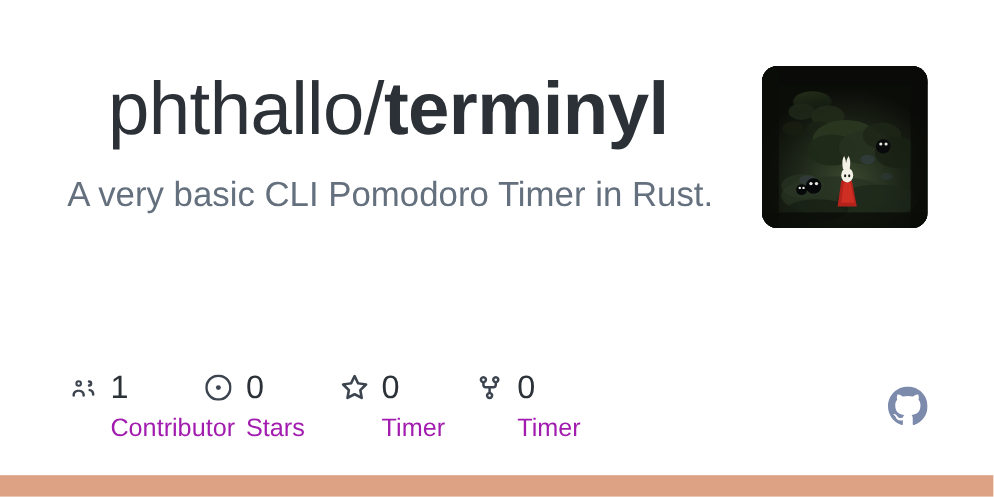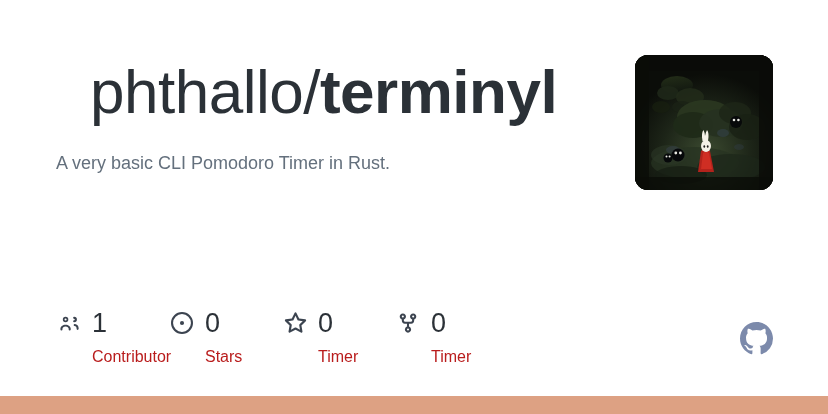--- a/index.html
+++ b/index.html
@@ -49,21 +49,21 @@
     font-weight: 400;
   }
   .repo-name {
     font-weight: 700;
   }
 
   .repo-description {
     position: absolute;
     left: 56px;
     top: 145px;
-    font-size: 18px;
+    font-size: 29px;
     line-height: 36px;
     color: #64707d;
     font-weight: 400;
     white-space: nowrap;
   }
 
   .avatar {
     position: absolute;
     left: 635px;
     top: 55px;
@@ -112,23 +112,23 @@
   }
   .stat-value {
     font-size: 27px;
     line-height: 30px;
     color: #2b3137;
     font-weight: 400;
   }
   .stat-label {
     margin-top: 7px;
     margin-left: 36px;
-    font-size: 16px;
+    font-size: 21px;
     line-height: 24px;
-    color: #b91c1c;
+    color: #a21caf;
     font-weight: 400;
     white-space: nowrap;
   }
 
   
   .gh-mark {
     position: absolute;
     left: 740px;
     top: 322px;
     width: 33px;

